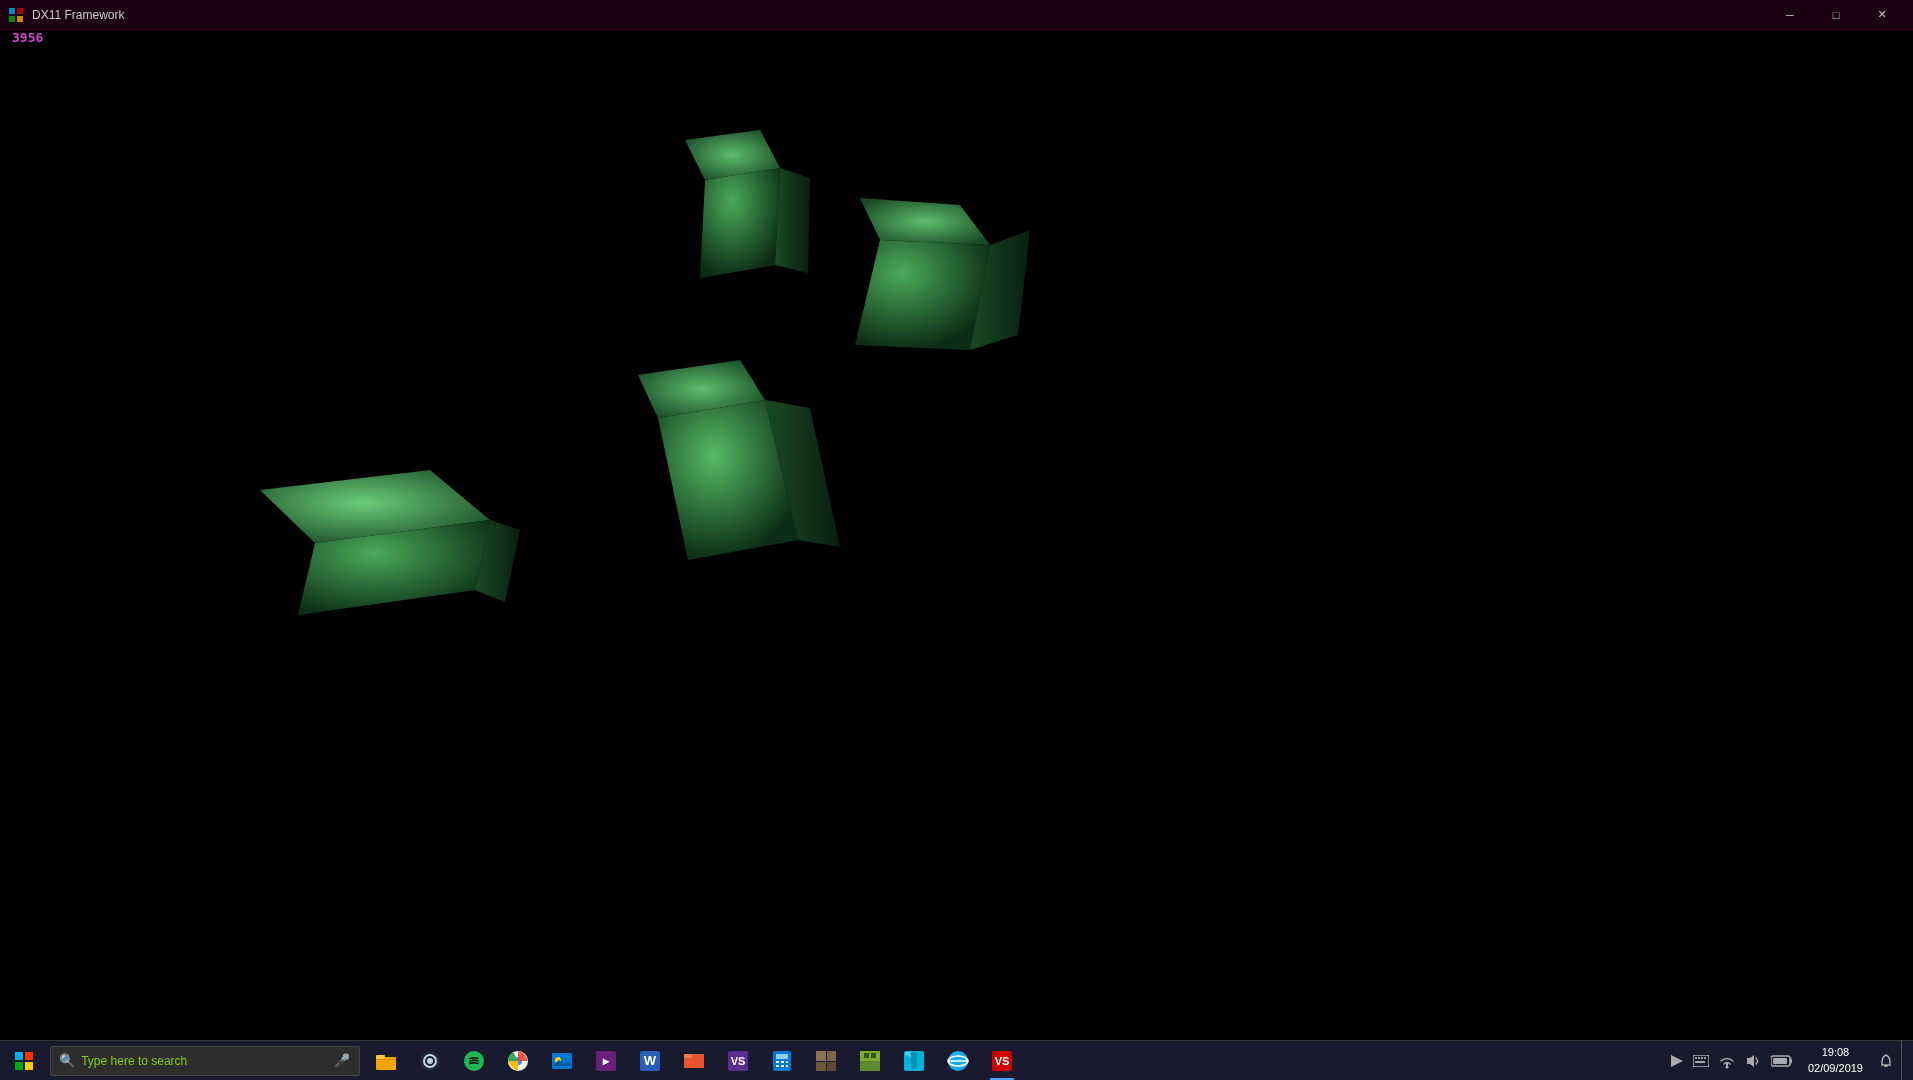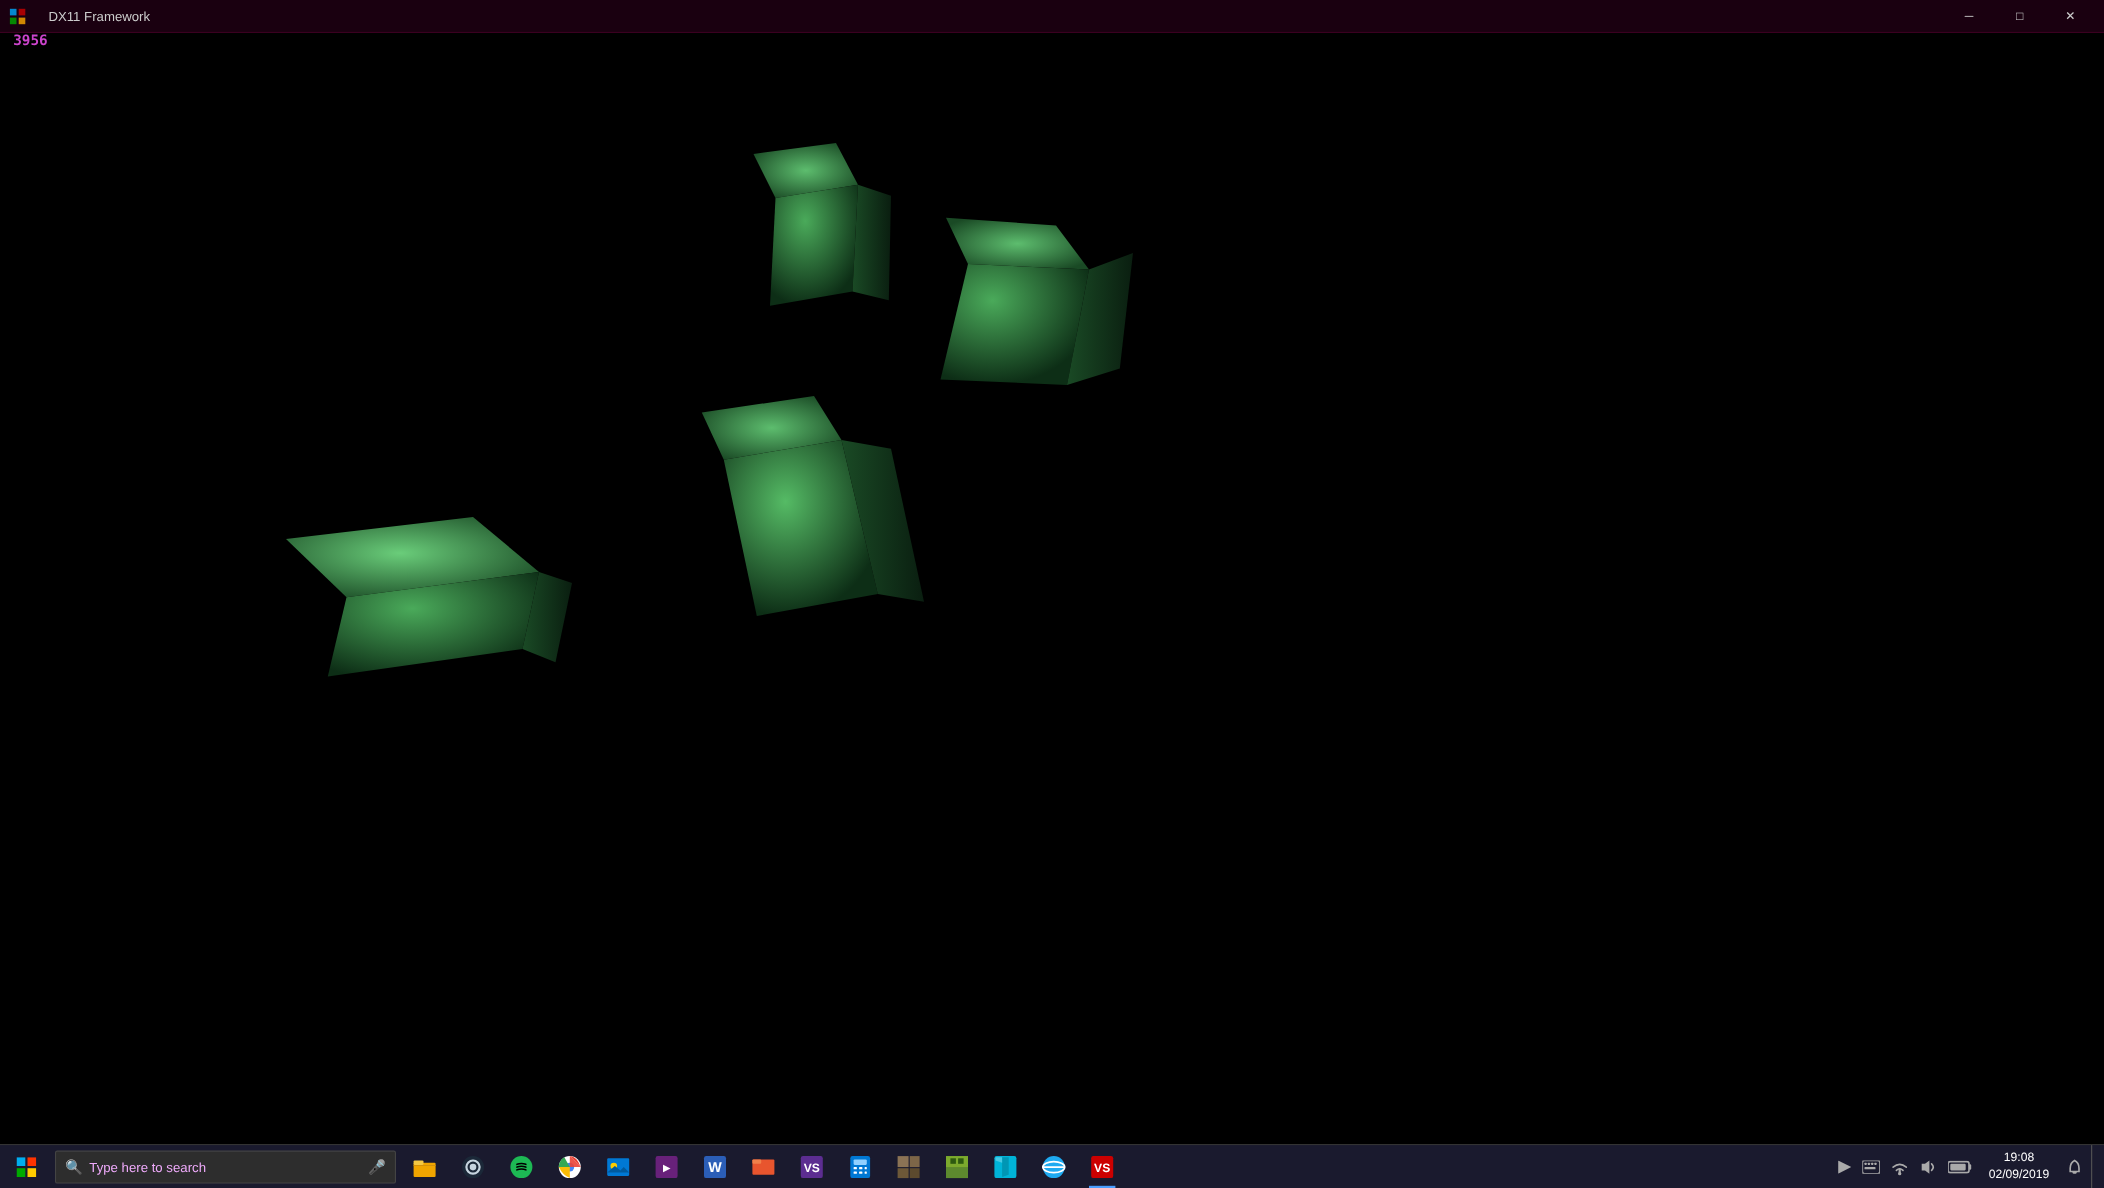--- a/index.html
+++ b/index.html
@@ -19,21 +19,21 @@
       background: #1a0010;
       display: flex;
       align-items: center;
       justify-content: space-between;
       padding: 0 8px;
       border-bottom: 1px solid #3a0020;
     }
     #titlebar-left {
       display: flex;
       align-items: center;
-      gap: 20px;
+      gap: 8px;
     }
     #titlebar-icon {
       width: 16px;
       height: 16px;
       display: flex;
       align-items: center;
       justify-content: center;
     }
     #titlebar-title {
       color: #ccc;
@@ -115,21 +115,21 @@
       padding: 0 8px;
       gap: 6px;
       cursor: text;
       margin-left: 2px;
     }
     #search-icon-tb {
       color: #aaa;
       font-size: 13px;
     }
     #search-text {
-      color: #f0abfc;
+      color: #84cc16;
       font-size: 12px;
       flex: 1;
     }
     #search-mic {
       color: #aaa;
       font-size: 13px;
     }
 
     #taskbar-apps {
       display: flex;

